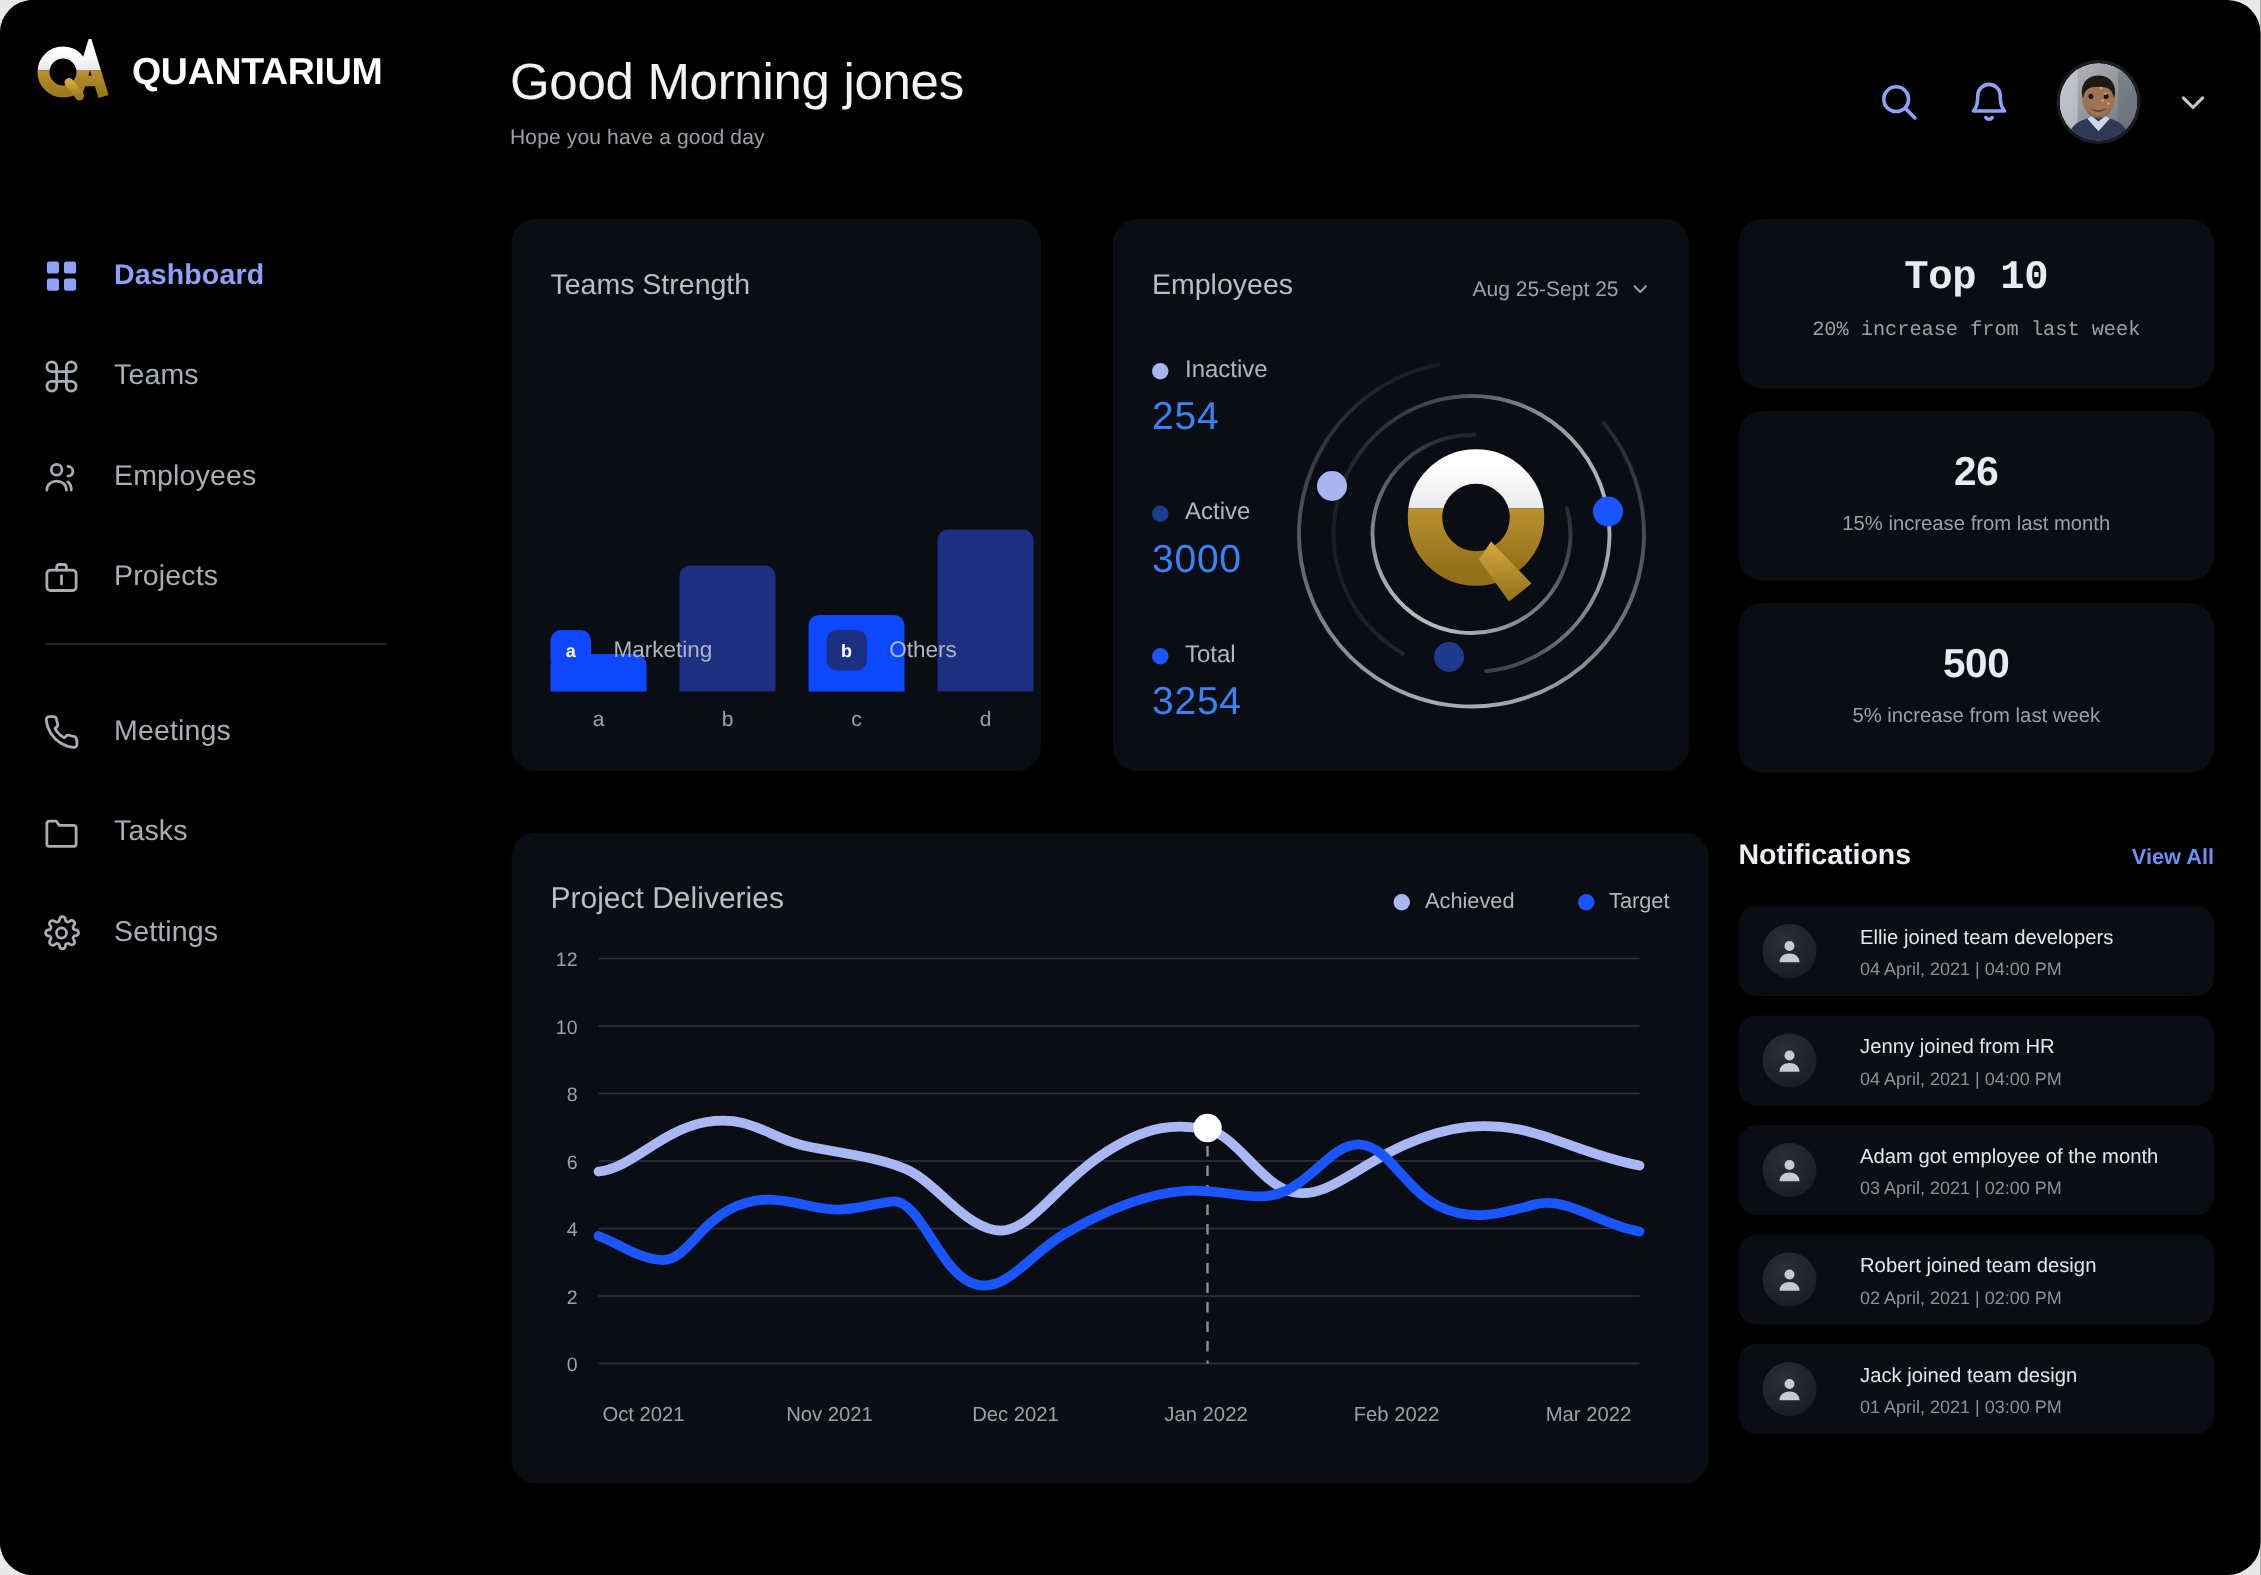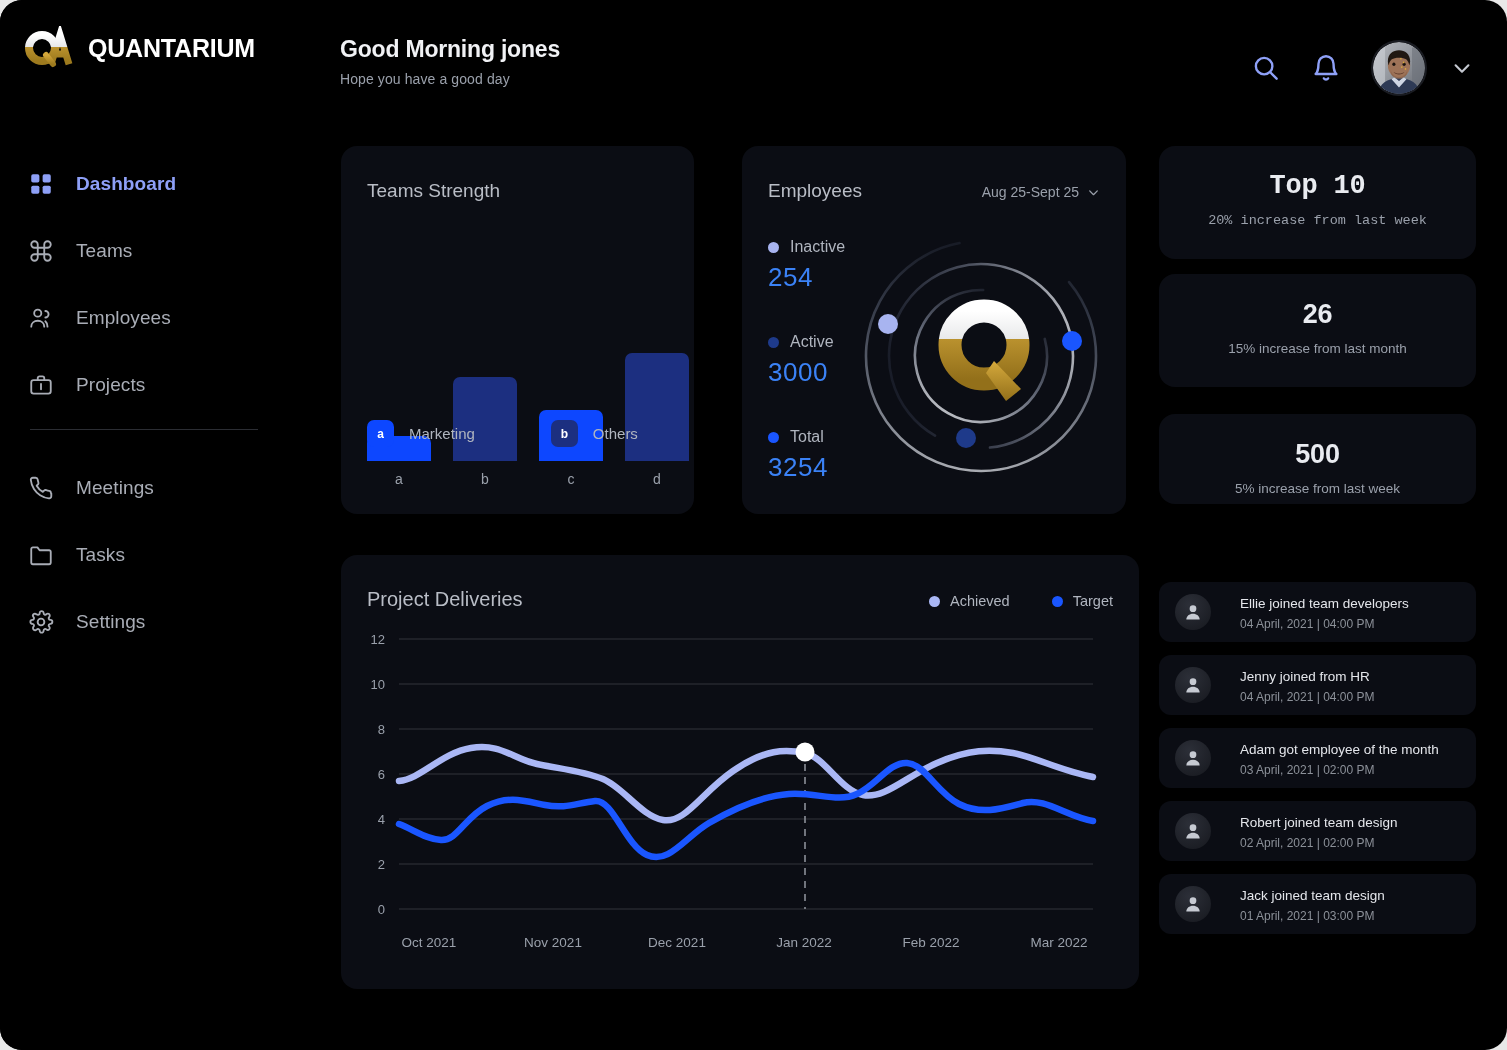--- a/index.html
+++ b/index.html
@@ -54,21 +54,21 @@
   .nav-item.active .nav-icon svg { stroke: #8ea0f7; fill: #8ea0f7; }
 
   .nav-divider {
     margin: 20px 0 34px 30px; width: 228px; height: 1px;
     background: #2b2d33;
   }
 
   
   #header { position: absolute; left: 300px; top: 0; right: 0; height: 128px; }
   .greeting { position: absolute; left: 40px; top: 36px; }
-  .greet-title { font-size: 23px; color: #f1f2f5; font-weight: bold; letter-spacing: -0.2px; }
+  .greet-title { font-size: 34px; color: #f1f2f5; font-weight: normal; letter-spacing: -0.2px; }
   .greet-sub { font-size: 14px; color: #9aa0ab; margin-top: 8px; letter-spacing: 0.1px; }
 
   .header-actions {
     position: absolute; right: 34px; top: 40px;
     display: flex; align-items: center; gap: 30px;
   }
   .hdr-icon { width: 30px; height: 30px; cursor: pointer; display: block; }
   .avatar {
     width: 56px; height: 56px; border-radius: 50%;
     overflow: hidden; cursor: pointer; display: block;
@@ -120,21 +120,21 @@
   .emp-head { display: flex; align-items: center; gap: 11px; }
   .emp-dot { width: 11px; height: 11px; border-radius: 50%; }
   .emp-name { font-size: 16px; color: #b0b5bf; }
   .emp-val { font-size: 26px; color: #3b82f6; margin-top: 6px; letter-spacing: 0.5px; }
   #orbit { position: absolute; right: 10px; top: 75px; width: 270px; height: 270px; }
 
   
   .stat { left: 1159px; width: 317px; }
   #stat-1 { top: 146px; height: 113px; font-family: Liberation Mono, monospace; }
   #stat-2 { top: 274px; height: 113px; }
-  #stat-3 { top: 414px; height: 90px; }
+  #stat-3 { top: 402px; height: 113px; }
   .stat-val {
     position: absolute; top: 25px; left: 0; width: 100%;
     text-align: center; font-size: 27px; color: #e9ebf0; font-weight: bold;
     letter-spacing: -0.2px;
   }
   .stat-sub {
     position: absolute; top: 67px; left: 0; width: 100%;
     text-align: center; font-size: 13.5px; color: #9aa0ab;
   }
 
@@ -536,20 +536,24 @@
                  C392,178 420,165 448,163 C476,161 496,172 516,163 C536,154 548,131 566,132
                  C584,133 596,162 618,173 C640,184 660,178 682,172 C704,166 726,186 752,190"></path>
 
         <circle cx="464" cy="121" r="9.5" fill="#ffffff"></circle>
       </svg>
     </div>
 
   </div>
 
   <div id="notifs">
+    <div class="notif-head">
+      <span class="notif-title">Notifications</span>
+      <span class="notif-viewall">View All</span>
+    </div>
 
     <div class="notif-list">
 
       <div class="notif-item">
         <span class="notif-av">
           <svg viewBox="0 0 24 24" fill="#c6cad2">
               <circle cx="12" cy="8" r="4"></circle>
               <path d="M4 21c0-4.4 3.6-7 8-7s8 2.6 8 7z"></path>
             </svg>
         </span>

